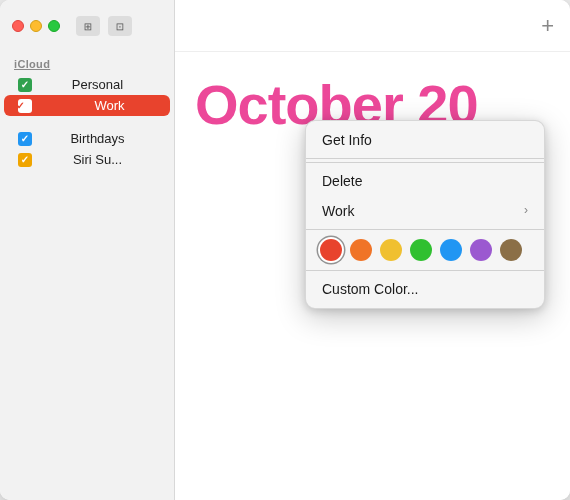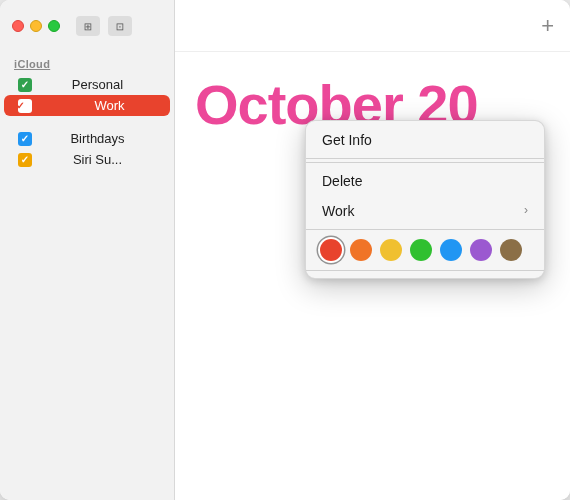--- a/index.html
+++ b/index.html
@@ -309,18 +309,21 @@
         <div class="color-dot" style="background:#f07427"></div>
         <div class="color-dot" style="background:#f0c030"></div>
         <div class="color-dot" style="background:#30c030"></div>
         <div class="color-dot" style="background:#2196f3"></div>
         <div class="color-dot" style="background:#9b59d0"></div>
         <div class="color-dot" style="background:#8b6f47"></div>
       </div>
 
       <div class="menu-separator"></div>
 
+      <div class="menu-item">
+        <span>Custom Color...</span>
+      </div>
 
     </div>
 
   </div>
 
 </div>
 
 </body></html>

